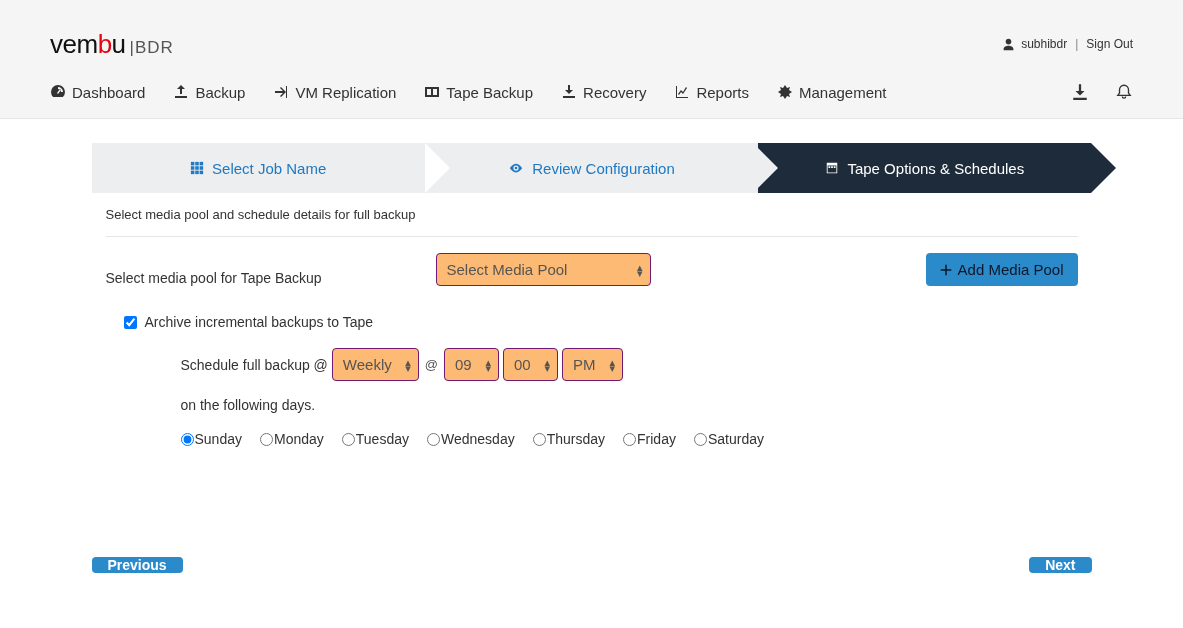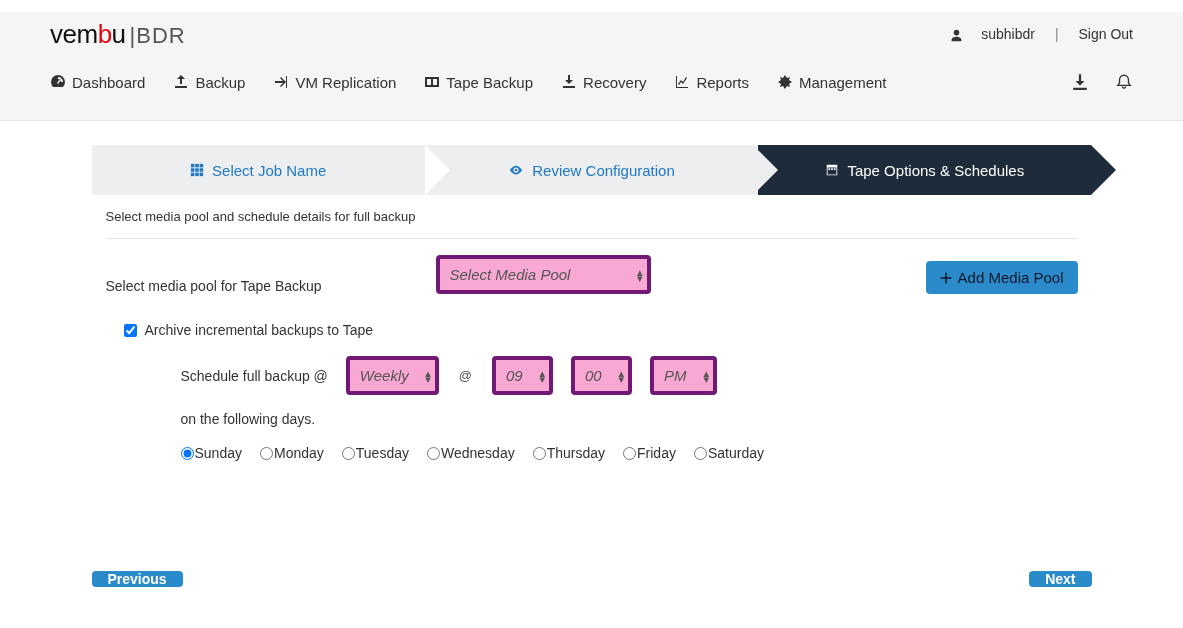--- a/index.html
+++ b/index.html
@@ -1,23 +1,23 @@
 <!DOCTYPE html>
 <html><head>
 <meta charset="utf-8">
 <style>
   * { box-sizing: border-box; margin: 0; padding: 0; }
   body { font-family: "Helvetica Neue", Helvetica, Arial, sans-serif; font-size: 14px; color: #333; background: #fff; }
   .topbar { background: #f5f5f5; border-bottom: 1px solid #e5e5e5; }
-  .topbar-inner { max-width: 1183px; margin: 12px auto; padding: 0 50px 0 50px; }
+  .topbar-inner { max-width: 1183px; margin: 0 auto; padding: 22px 50px 0 50px; }
   .brand-row { display: flex; justify-content: space-between; align-items: center; height: 44px; }
   .brand { font-size: 26px; font-weight: 400; letter-spacing: -0.5px; color: #111; display: flex; align-items: baseline; }
   .brand .vembu-b { color: #e30613; font-weight: 400; }
-  .brand .suffix { font-size: 22px; color: #555; margin-left: 4px; font-weight: 400; letter-spacing: 1px; }
-  .user-area { display: flex; align-items: flex-end; gap: 18px; font-size: 14px; color: #333; }
+  .brand .suffix { font-size: 17px; color: #555; margin-left: 4px; font-weight: 400; letter-spacing: 1px; }
+  .user-area { display: flex; align-items: flex-end; gap: 6px; font-size: 12px; color: #333; }
   .user-area .sep { color: #888; margin: 0 2px; }
   .user-area a { color: #333; text-decoration: none; cursor: pointer; }
   .nav-row { display: flex; align-items: center; height: 52px; }
   .nav-items { display: flex; gap: 28px; flex: 1; }
   .nav-item { display: flex; align-items: center; gap: 6px; color: #333; font-size: 15px; cursor: pointer; }
   .nav-item svg { width: 16px; height: 16px; }
   .nav-right { display: flex; gap: 26px; align-items: center; }
   .nav-right svg { width: 18px; height: 18px; cursor: pointer; }
 
   .content { max-width: 1100px; margin: 0 auto; padding: 24px 50px 40px 50px; }
@@ -30,33 +30,33 @@
   .wizard-step.last::before { content:""; position:absolute; left:0; top:0; width:0; height:0; border-top:25px solid transparent; border-bottom:25px solid transparent; border-left:25px solid #fff; z-index:0;}
   .wizard-step.first::after { content:""; position:absolute; right:-25px; top:0; width:0; height:0; border-top:25px solid transparent; border-bottom:25px solid transparent; border-left:25px solid #fff; z-index:0;}
 
   .ws { position: relative; display:flex; align-items:center; gap:8px; z-index:3; }
 
   h3.section-title { font-size: 13px; font-weight: 500; color: #333; margin-bottom: 14px; }
   hr.sep { border: none; border-top: 1px solid #e5e5e5; margin-bottom: 16px; }
 
   .form-row { display: flex; align-items: flex-end; margin-bottom: 28px; }
   .form-label { width: 330px; font-size: 14px; color: #333; }
-  .select { border: 4px solid #701a75; border-radius: 4px; padding: 7px 26px 7px 10px; font-size: 15px; color: #555; background: #f9a8d4; appearance: none; position: relative; min-width: 215px; font-style: italic; }
+  .select { border: 1px solid #701a75; border-radius: 4px; padding: 7px 26px 7px 10px; font-size: 15px; color: #555; background: #fdba74; appearance: none; position: relative; min-width: 215px; }
   .select-wrap { position: relative; display: inline-block; }
   .select-wrap .caret { position: absolute; right: 8px; top: 50%; transform: translateY(-50%); pointer-events: none; font-size: 11px; color: #555; display:flex; flex-direction:column; line-height:6px;}
   .small-select { min-width: 60px; }
   .tiny-select { min-width: 48px; }
 
   .btn { display: inline-flex; align-items: center; gap: 6px; padding: 8px 14px; border-radius: 4px; border: none; font-size: 15px; cursor: pointer; }
   .btn-primary { background: #2b8ac9; color: #0f172a; }
   .btn-nav { background: #2b8ac9; color: #fff; font-weight: 600; font-size: 14px; padding: 0 16px; }
 
   .checkbox-row { display: flex; align-items: center; gap: 8px; margin: 4px 0 18px 18px; font-size: 14px; }
   .schedule-block { margin-left: 75px; }
-  .schedule-line { display: flex; align-items: center; gap: 18px; margin-bottom: 16px; font-size: 14px; }
+  .schedule-line { display: flex; align-items: center; gap: 4px; margin-bottom: 16px; font-size: 14px; }
   .at-symbol { font-size: 13px; color: #555; margin: 0 2px; }
   .days-label { font-size: 14px; margin-bottom: 18px; }
   .days-row { display: flex; gap: 18px; flex-wrap: wrap; font-size: 14px; }
   .radio-item { display: flex; align-items: center; gap: 1px; }
 
   .footer-nav { display: flex; justify-content: space-between; margin-top: 110px; }
 
   svg { fill: currentColor; }
 </style>
 </head>

